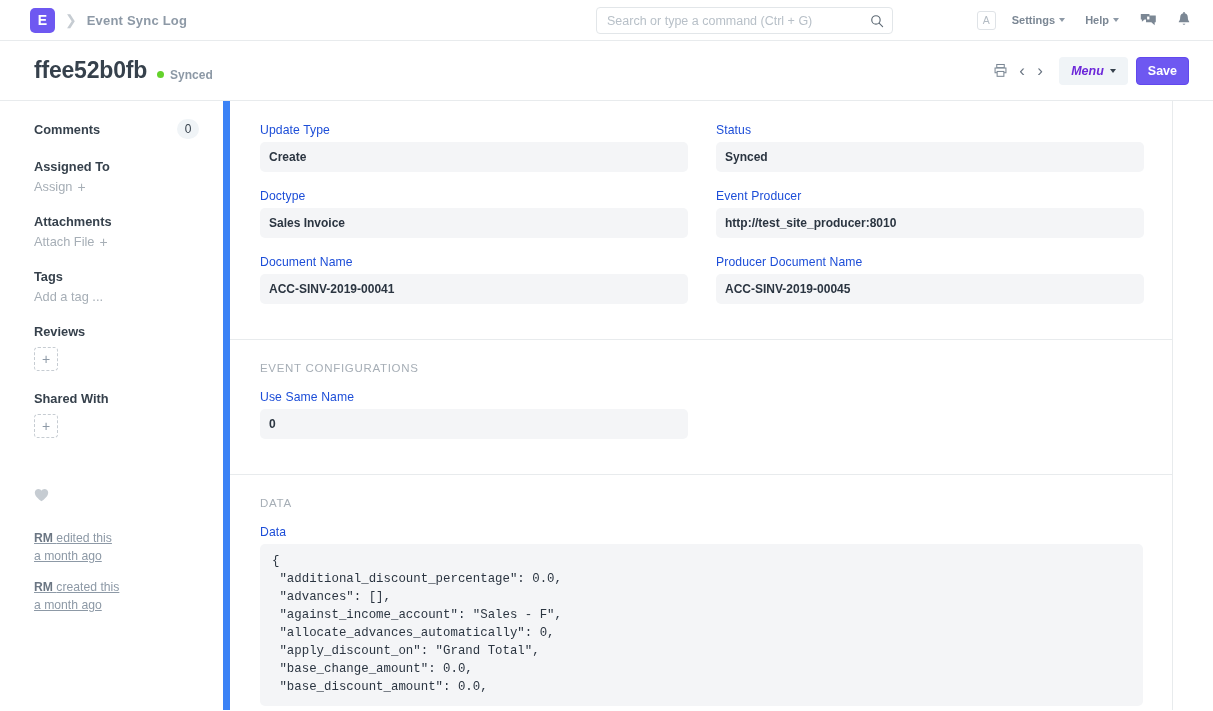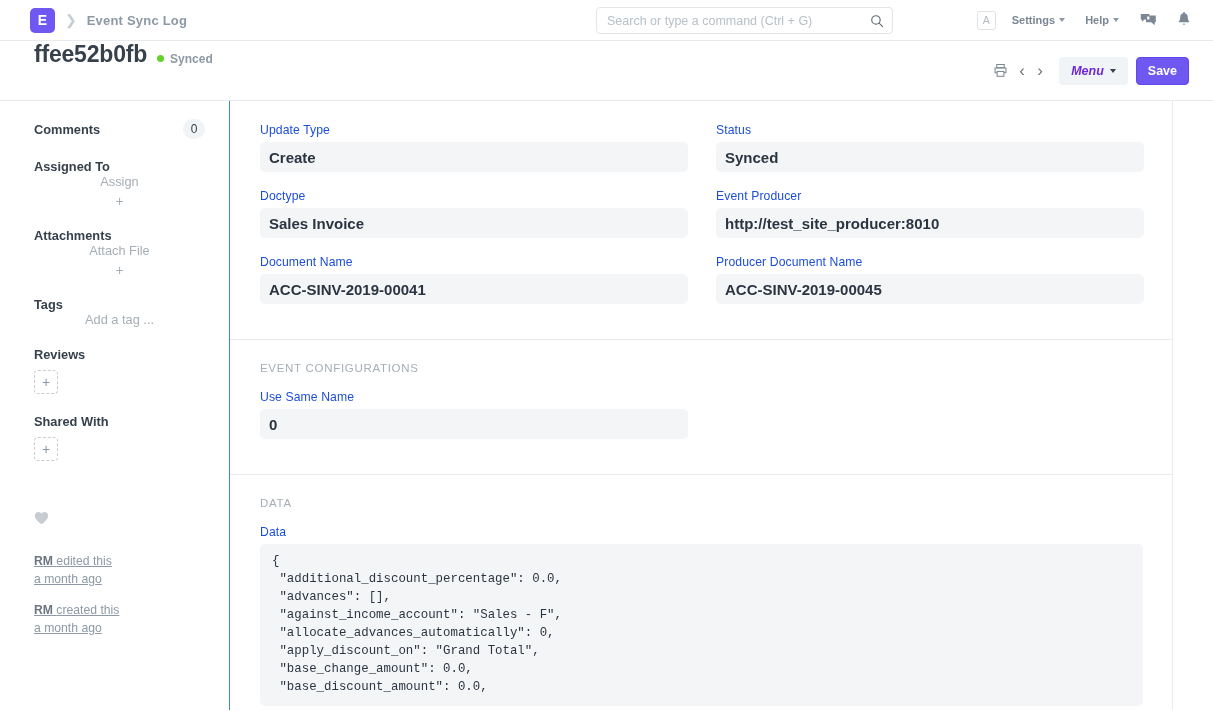--- a/index.html
+++ b/index.html
@@ -82,21 +82,21 @@
     border-top: 4px solid #8d99a6;
     display: inline-block;
   }
   .nav-icon { width: 18px; height: 18px; margin-right: 18px; cursor: pointer; }
   .nav-icon:last-child { margin-right: 4px; }
 
   
   .page-head {
     height: 60px;
     border-bottom: 1px solid #e8ebed;
-    display: flex; 
+    display: flex; align-items: center;
     padding: 0 24px 0 34px;
     background: #fff;
     gap: 7px;
   }
   .title-group { display: flex; align-items: baseline; gap: 10px; }
   .doc-title {
     font-size: 23px; font-weight: bold; color: #36414c;
     letter-spacing: -0.2px;
   }
   .status-pill {
@@ -122,40 +122,40 @@
   .btn-default { background: #f0f4f7; color: #6d28d9; margin-left: 10px; font-style: italic; }
   .btn-primary { background: #6e58f1; color: #ffffff; margin-left: 8px; border-color:#6148ee; }
   .btn-default .caret { border-top-color: #36414c; }
 
   
   .page-body { display: flex; height: 609px; }
 
   
   .sidebar {
     width: 230px; flex: none;
-    border-right: 1px solid #3b82f6;
+    border-right: 7px solid #3b82f6;
     padding: 18px 24px 0 34px;
     background: #fff;
     overflow: hidden;
   }
   .side-row {
     display: flex; align-items: center; justify-content: space-between;
     margin-bottom: 2px;
   }
   .side-head { font-size: 12.8px; font-weight: bold; color: #36414c; }
   .badge-count {
     min-width: 22px; height: 20px; padding: 0 7px;
     border-radius: 10px; background: #f0f4f7;
     color: #36414c; font-size: 12px;
     display: flex; align-items: center; justify-content: center;
   }
   .side-block { margin-bottom: 20px; }
   .side-action {
-    font-size: 12.8px; color: #a6aeb6; 
-    display: flex; align-items: center; gap: 5px; cursor: pointer; flex-direction: column;
+    font-size: 12.8px; color: #a6aeb6; margin-top: 5px;
+    display: flex; align-items: center; gap: 5px; cursor: pointer;
   }
   .plus-sign { font-size: 14px; color: #a6aeb6; line-height: 1; }
   .dashed-add {
     width: 24px; height: 24px; margin-top: 8px;
     border: 1px dashed #c6ccd2; border-radius: 4px;
     display: flex; align-items: center; justify-content: center;
     color: #8d99a6; font-size: 14px; cursor: pointer;
   }
   .heart-icon { margin: 30px 0 24px 0; width: 15px; height: 14px; }
   .log-entry { font-size: 12.2px; color: #8d99a6; line-height: 1.45; margin-bottom: 14px; text-decoration: underline; }
@@ -180,21 +180,21 @@
   .field { margin-bottom: 17px; }
   .field-label {
     font-size: 12.2px; color: #1d4ed8;
     margin-bottom: 5px; letter-spacing: 0.1px;
   }
   .field-value {
     height: 30px; border-radius: 5px;
     background: #f4f5f7;
     display: flex; align-items: center;
     padding: 0 9px;
-    font-size: 15px; font-weight: bold; color: #2b3541;
+    font-size: 12px; font-weight: bold; color: #2b3541;
   }
   .section-title {
     font-size: 11.5px; color: #a6aeb6;
     letter-spacing: 0.7px; text-transform: uppercase;
     margin-bottom: 16px;
   }
   .code-block {
     background: #f4f5f7; border-radius: 5px;
     padding: 9px 12px;
     font-family: "Liberation Mono", "DejaVu Sans Mono", monospace;

